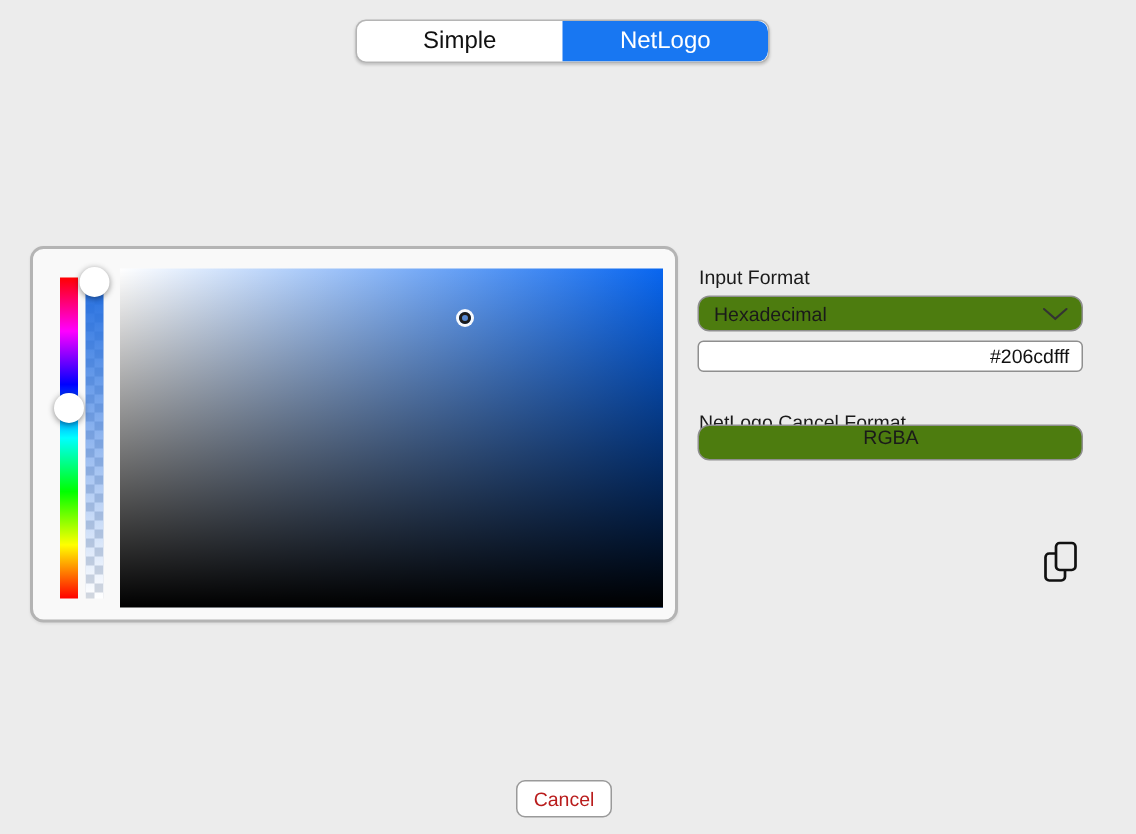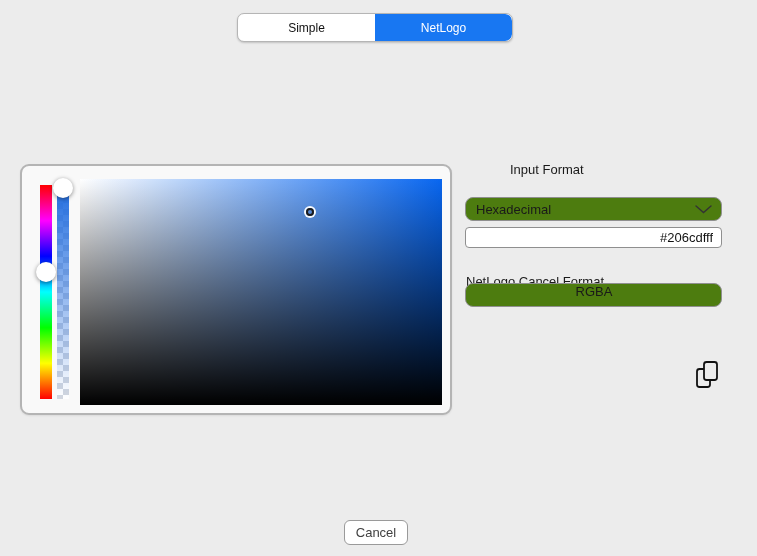--- a/index.html
+++ b/index.html
@@ -20,21 +20,21 @@
     display: flex;
     border: 1px solid #b5b5b5;
     border-radius: 7px;
     overflow: hidden;
     background: #ffffff;
     box-shadow: 0 1px 2px rgba(0,0,0,0.18);
   }
   .segmented .seg {
     flex: 1 1 50%;
     display: flex; align-items: center; justify-content: center;
-    font-size: 12px;
+    font-size: 16px;
     border: none; background: transparent; cursor: pointer;
     font-family: "Liberation Sans", sans-serif;
     color: #111;
   }
   .segmented .seg.active {
     background: #1877f2;
     color: #ffffff;
     border-radius: 0 7px 7px 0;
   }
 
@@ -93,21 +93,21 @@
     box-shadow: 0 0 0 2px rgba(255,255,255,0.95);
     cursor: grab;
   }
 
   
   .field-label {
     position: absolute;
     font-size: 13px;
     color: #1a1a1a;
   }
-  .label-input-format  { left: 466px; top: 162px; margin-left: 44px; }
+  .label-input-format  { left: 466px; top: 177px; }
   .label-output-format { left: 466px; top: 274px; }
 
   .dropdown {
     position: absolute; left: 465px;
     width: 257px; height: 24px;
     background: #4d7c0f;
     border: 1px solid #8f8f8f;
     border-radius: 8px;
     display: flex; align-items: center; justify-content: space-between;
     padding: 0 9px 0 10px;
@@ -152,21 +152,21 @@
   }
 
   .cancel-button {
     position: absolute; left: 344px; top: 520px;
     width: 64px; height: 25px;
     background: #ffffff;
     border: 1px solid #9a9a9a;
     border-radius: 6px;
     font-size: 13px;
     font-family: "Liberation Sans", sans-serif;
-    color: #404040;
+    color: #b91c1c;
     display: flex; align-items: center; justify-content: center;
     cursor: pointer;
   }
 </style>
 </head>
 <body>
 
 <div class="stage">
 
   <div class="segmented">

